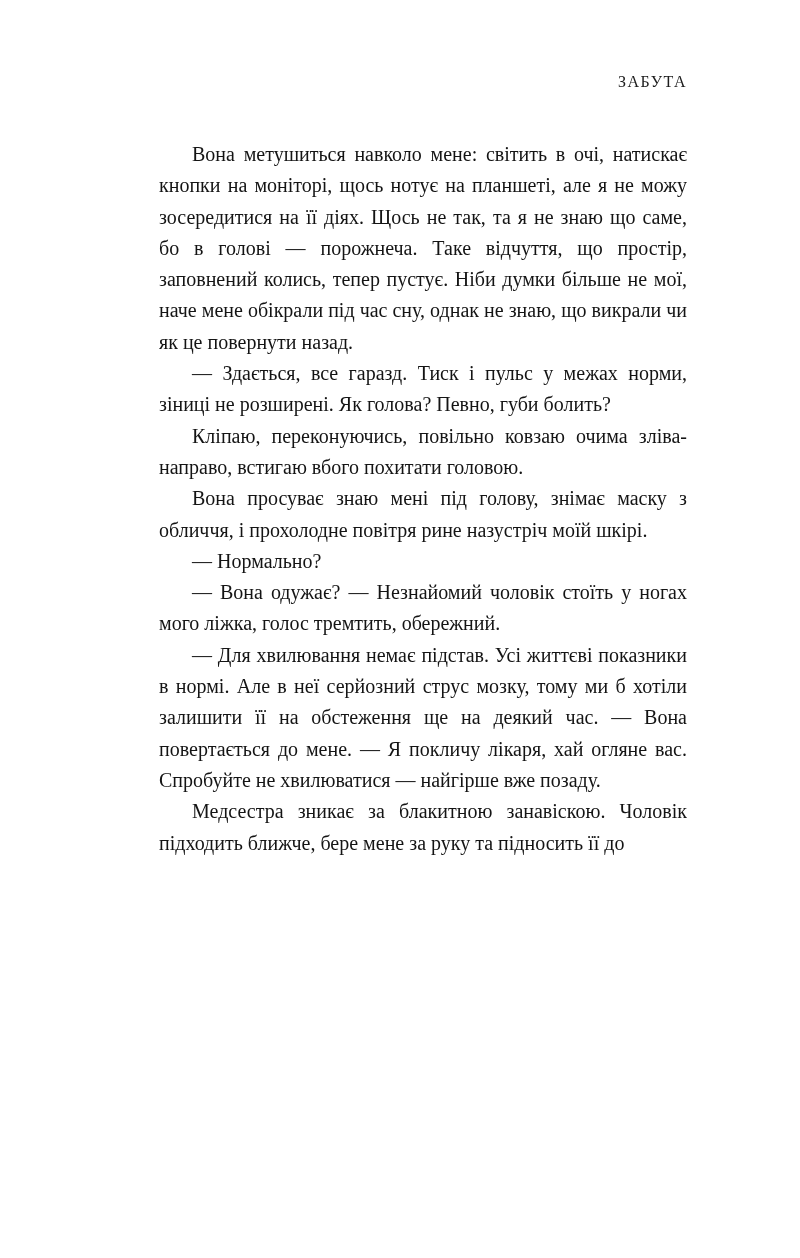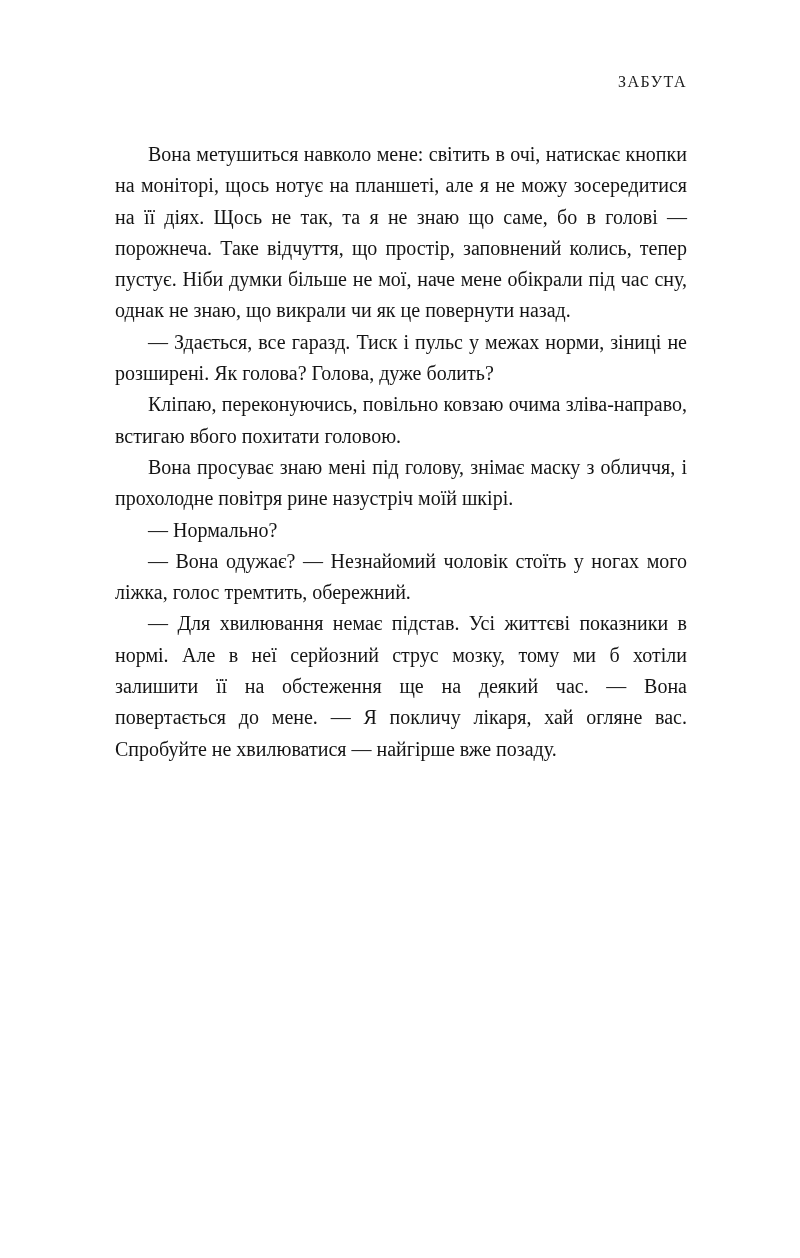--- a/index.html
+++ b/index.html
@@ -28,20 +28,21 @@
       top: 139px;
       left: 115px;
       width: 572px;
       font-size: 20px;
       line-height: 31.3px;
       text-align: justify;
       color: #141414;
     }
     .body-text p {
       text-indent: 33px;
+      margin-left: 44px;
     }
     .page-number {
       position: absolute;
       top: 1172px;
       left: 115px;
       width: 572px;
       text-align: center;
       font-size: 17px;
       color: #1d1d1d;
     }
@@ -49,32 +50,33 @@
 </head>
 <body>
 
 <div class="page">
   <div class="running-header">ЗАБУТА</div>
 
   <div class="body-text">
 
       <p class="paragraph">Вона метушиться навколо мене: світить в очі, натискає кнопки на моніторі, щось нотує на планшеті, але я не можу зосередитися на її діях. Щось не так, та я не знаю що саме, бо в голові — порожнеча. Таке відчуття, що простір, заповнений колись, тепер пустує. Ніби думки більше не мої, наче мене обікрали під час сну, однак не знаю, що викрали чи як це повернути назад.</p>
 
-      <p class="paragraph">— Здається, все гаразд. Тиск і пульс у межах норми, зіниці не розширені. Як голова? Голова, дуже болить?</p>
+      <p class="paragraph">— Здається, все гаразд. Тиск і пульс у межах норми, зіниці не розширені. Як голова? Певно, губи болить?</p>
 
 
 
       <p class="paragraph">Кліпаю, переконуючись, повільно ковзаю очима зліва-направо, встигаю вбого похитати головою.</p>
 
 
       <p class="paragraph">Вона просуває знаю мені під голову, знімає маску з обличчя, і прохолодне повітря рине назустріч моїй шкірі.</p>
 
       <p class="paragraph">— Нормально?</p>
 
 
       <p class="paragraph">— Вона одужає? — Незнайомий чоловік стоїть у ногах мого ліжка, голос тремтить, обережний.</p>
 
       <p class="paragraph">— Для хвилювання немає підстав. Усі життєві показники в нормі. Але в неї серйозний струс мозку, тому ми б хотіли залишити її на обстеження ще на деякий час. — Вона повертається до мене. — Я покличу лікаря, хай огляне вас. Спробуйте не хвилюватися — найгірше вже позаду.</p>
 
+      <p class="paragraph">Медсестра зникає за блакитною занавіскою. Чоловік підходить ближче, бере мене за руку та підносить її до</p>
     </div>
 
   <div class="page-number">7</div>
 </div>
 
 </body></html>

